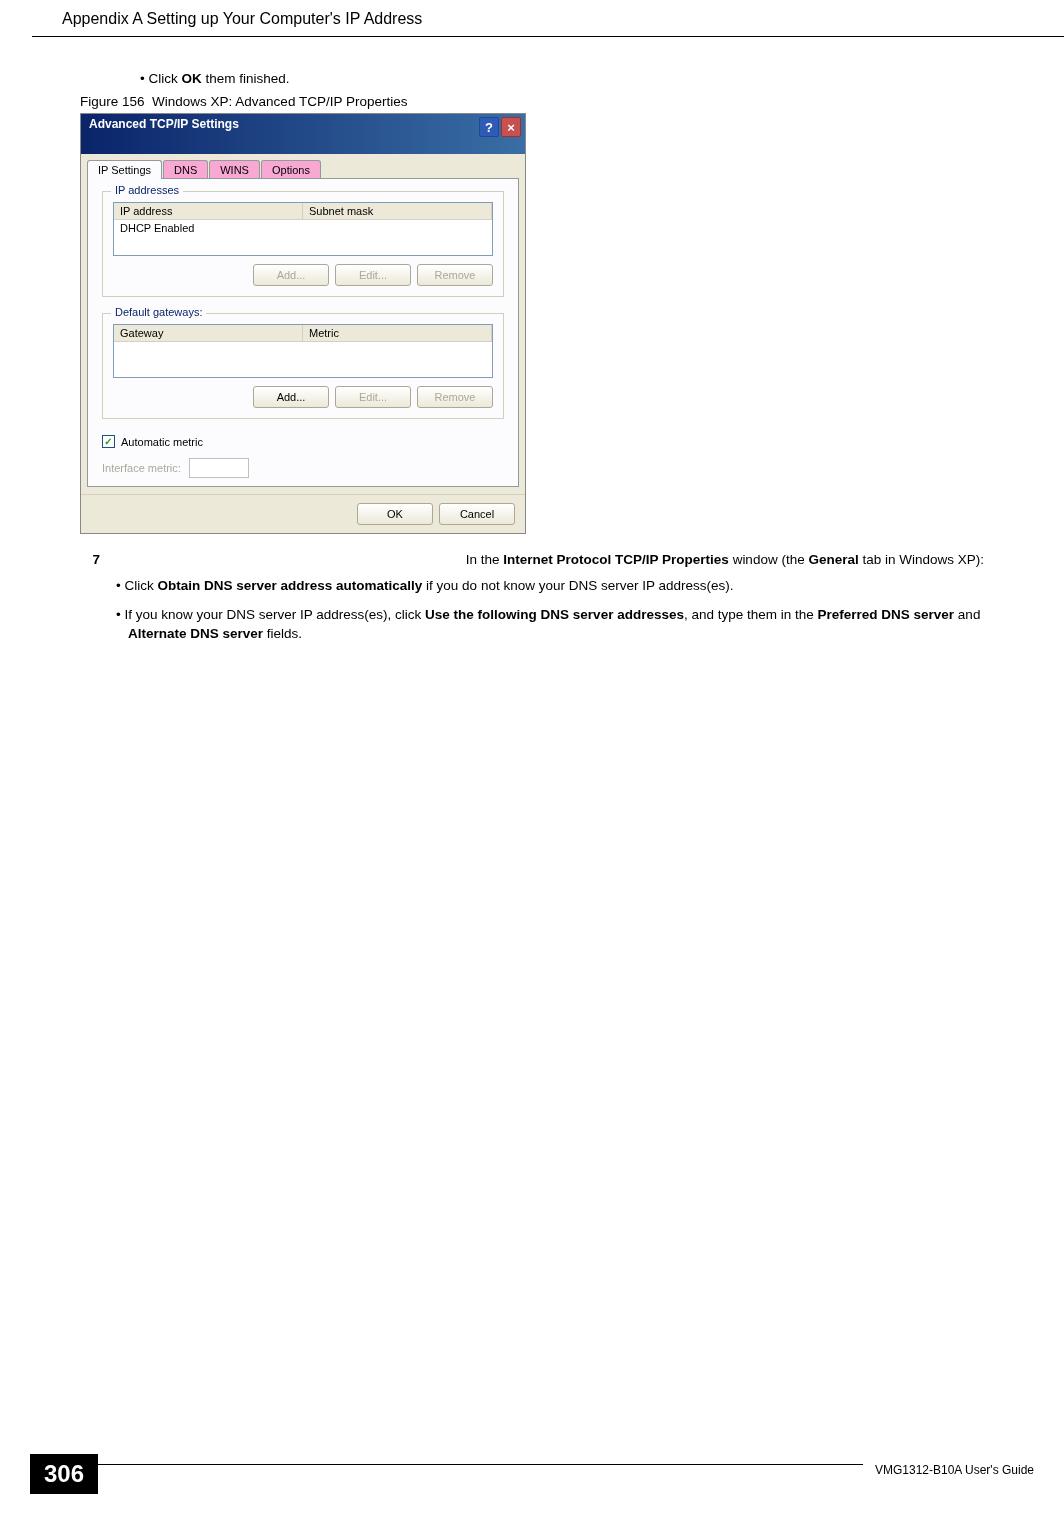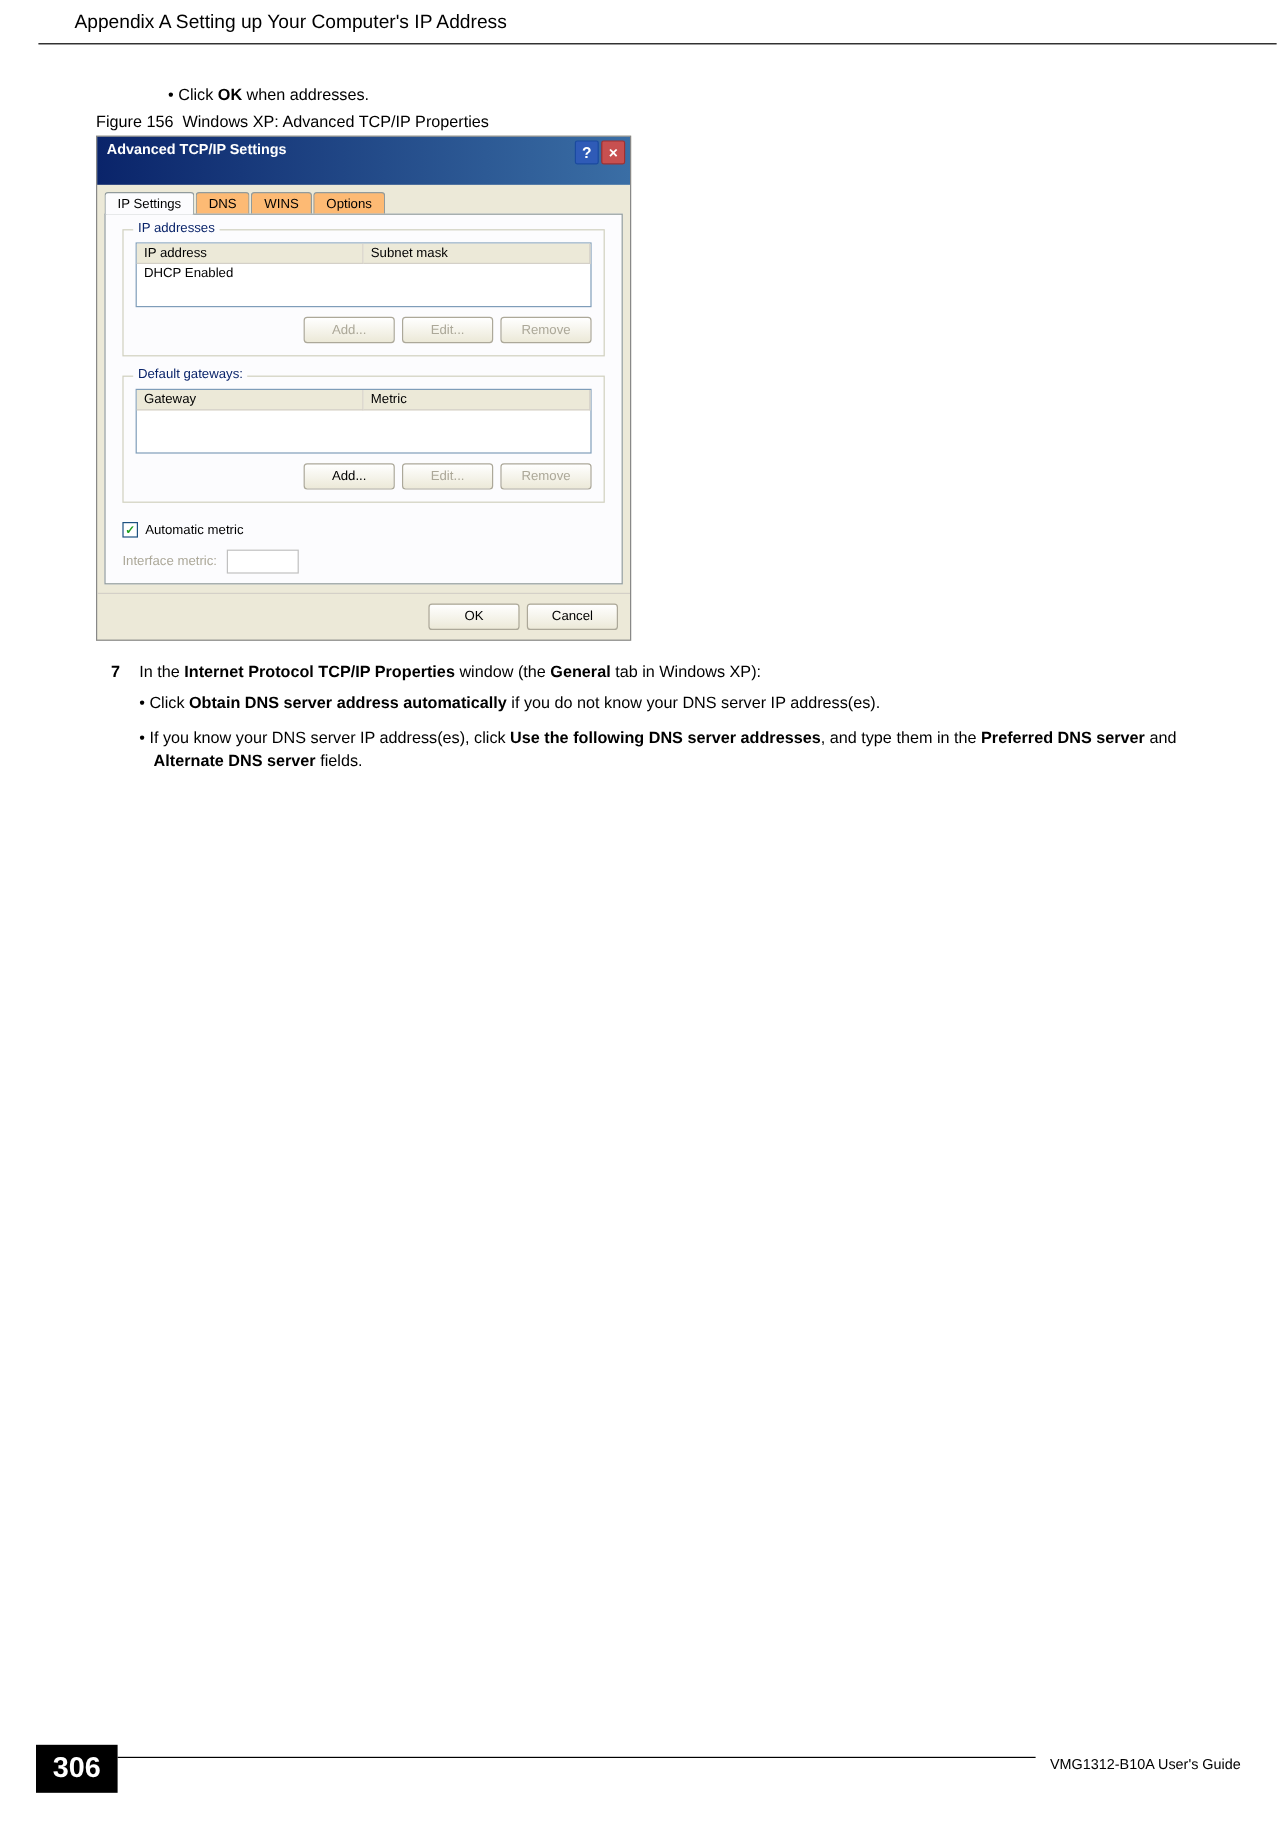--- a/index.html
+++ b/index.html
@@ -11,59 +11,59 @@
     .bullet-line::before { content: "• "; }
     .figure-caption { font-size: 13.5px; margin: 6px 0 4px 0; }
     .figure-caption b { font-weight: normal; }
     .dialog-wrap { border: 1px solid #888; background: #ece9d8; width: 446px; margin: 2px 0 14px 0; font-family: Tahoma, sans-serif; font-size: 11px; }
     .titlebar { background: linear-gradient(to right, #0a246a, #3a6ea5); color: #fff; display: flex; align-items: flex-start; padding: 3px 4px; height: 40px; }
     .titlebar-text { flex: 1; font-weight: bold; font-size: 12px; padding-left: 4px; }
     .tb-btn { width: 20px; height: 20px; margin-left: 2px; border-radius: 2px; display: flex; align-items: center; justify-content: center; font-weight: bold; font-size: 13px; }
     .help-btn { background: #2f5bb7; color: #fff; border: 1px solid #1a4aa0; }
     .close-btn { background: #c75050; color: #fff; border: 1px solid #a03030; }
     .tabs-row { display: flex; padding: 6px 6px 0 6px; }
-    .tab { padding: 3px 10px; border: 1px solid #919b9c; border-bottom: none; background: #fdba74; margin-right: 1px; font-size: 11px; border-radius: 3px 3px 0 0; }
+    .tab { padding: 3px 10px; border: 1px solid #919b9c; border-bottom: none; background: #f9a8d4; margin-right: 1px; font-size: 11px; border-radius: 3px 3px 0 0; }
     .tab.active { background: #fcfcfe; position: relative; z-index: 2; }
     .tab-panel { border: 1px solid #919b9c; margin: 0 6px 6px 6px; background: #fcfcfe; padding: 12px 14px 8px; position: relative; top: -1px; }
     .groupbox { border: 1px solid #d0d0bf; padding: 10px 10px 10px 10px; margin-bottom: 16px; position: relative; }
     .groupbox-title { position: absolute; top: -8px; left: 8px; background: #fcfcfe; padding: 0 4px; font-size: 11px; color: #0a246a; }
     .listview { border: 1px solid #7f9db9; background: #fff; height: 54px; }
     .lv-header { display: flex; font-size: 11px; }
     .lv-header div { border-right: 1px solid #d4d0c8; border-bottom: 1px solid #d4d0c8; background: #ece9d8; padding: 2px 6px; }
     .lv-col1 { flex: 1; }
     .lv-col2 { flex: 1; }
     .lv-row { padding: 2px 6px; font-size: 11px; }
     .btn-row { display: flex; justify-content: flex-end; margin-top: 8px; gap: 6px; }
     .win-btn { width: 76px; height: 22px; border: 1px solid #aca899; background: linear-gradient(#fff, #ece9d8); font-size: 11px; border-radius: 3px; font-family: Tahoma, sans-serif; }
     .win-btn:disabled { color: #aca899; }
     .check-row { display: flex; align-items: center; gap: 6px; margin: 4px 0 10px 0; }
     .metric-row { display: flex; align-items: center; gap: 8px; color: #aca899; }
     .metric-input { width: 60px; height: 20px; border: 1px solid #c0c0c0; background: #fff; }
     .dialog-footer { display: flex; justify-content: flex-end; padding: 8px 10px; gap: 6px; border-top: 1px solid #d4d0c8; }
     .step-line { display: flex; margin: 18px 0 10px 0; font-size: 13.5px; }
     .step-num { width: 36px; font-weight: bold; text-align: right; padding-right: 16px; }
-    .step-body { flex: 1; }
+    .step-body { flex: 1; text-align: right; }
     .sub-bullet { margin: 10px 0 4px 36px; font-size: 13.5px; text-indent: -12px; padding-left: 12px; line-height: 1.4; }
     .sub-bullet::before { content: "• "; }
     .page-footer { position: absolute; bottom: 30px; left: 30px; right: 30px; display: flex; align-items: center; }
     .page-num-box { background: #000; color: #fff; font-weight: bold; font-size: 24px; padding: 6px 14px; margin-right: 0; }
     .footer-line { flex: 1; border-top: 1px solid #000; position: relative; top: -10px; }
     .guide-text { font-size: 12px; white-space: nowrap; padding-left: 12px; position: relative; top: -4px; }
     .chk { width: 13px; height: 13px; border: 1px solid #1c5180; background: #fff; display: inline-flex; align-items: center; justify-content: center; color: #21a121; font-size: 10px; font-weight: bold; }
   </style>
 </head>
 <body>
 
 <div class="page-header">
   <span class="page-title">Appendix A Setting up Your Computer's IP Address</span>
 </div>
 
 <div class="content">
   <div class="bullet-line">
-    <span>Click </span><b>OK</b><span> when addresses.</span>
+    <span>Click </span><b>OK</b><span> them finished.</span>
   </div>
 
   <div class="figure-caption">
     <b>Figure 156</b>&nbsp;&nbsp;<span>Windows XP: Advanced TCP/IP Properties</span>
   </div>
 
   <div class="dialog-wrap">
     <div class="titlebar">
       <span class="titlebar-text">Advanced TCP/IP Settings</span>
       <div class="tb-btn help-btn">?</div>

